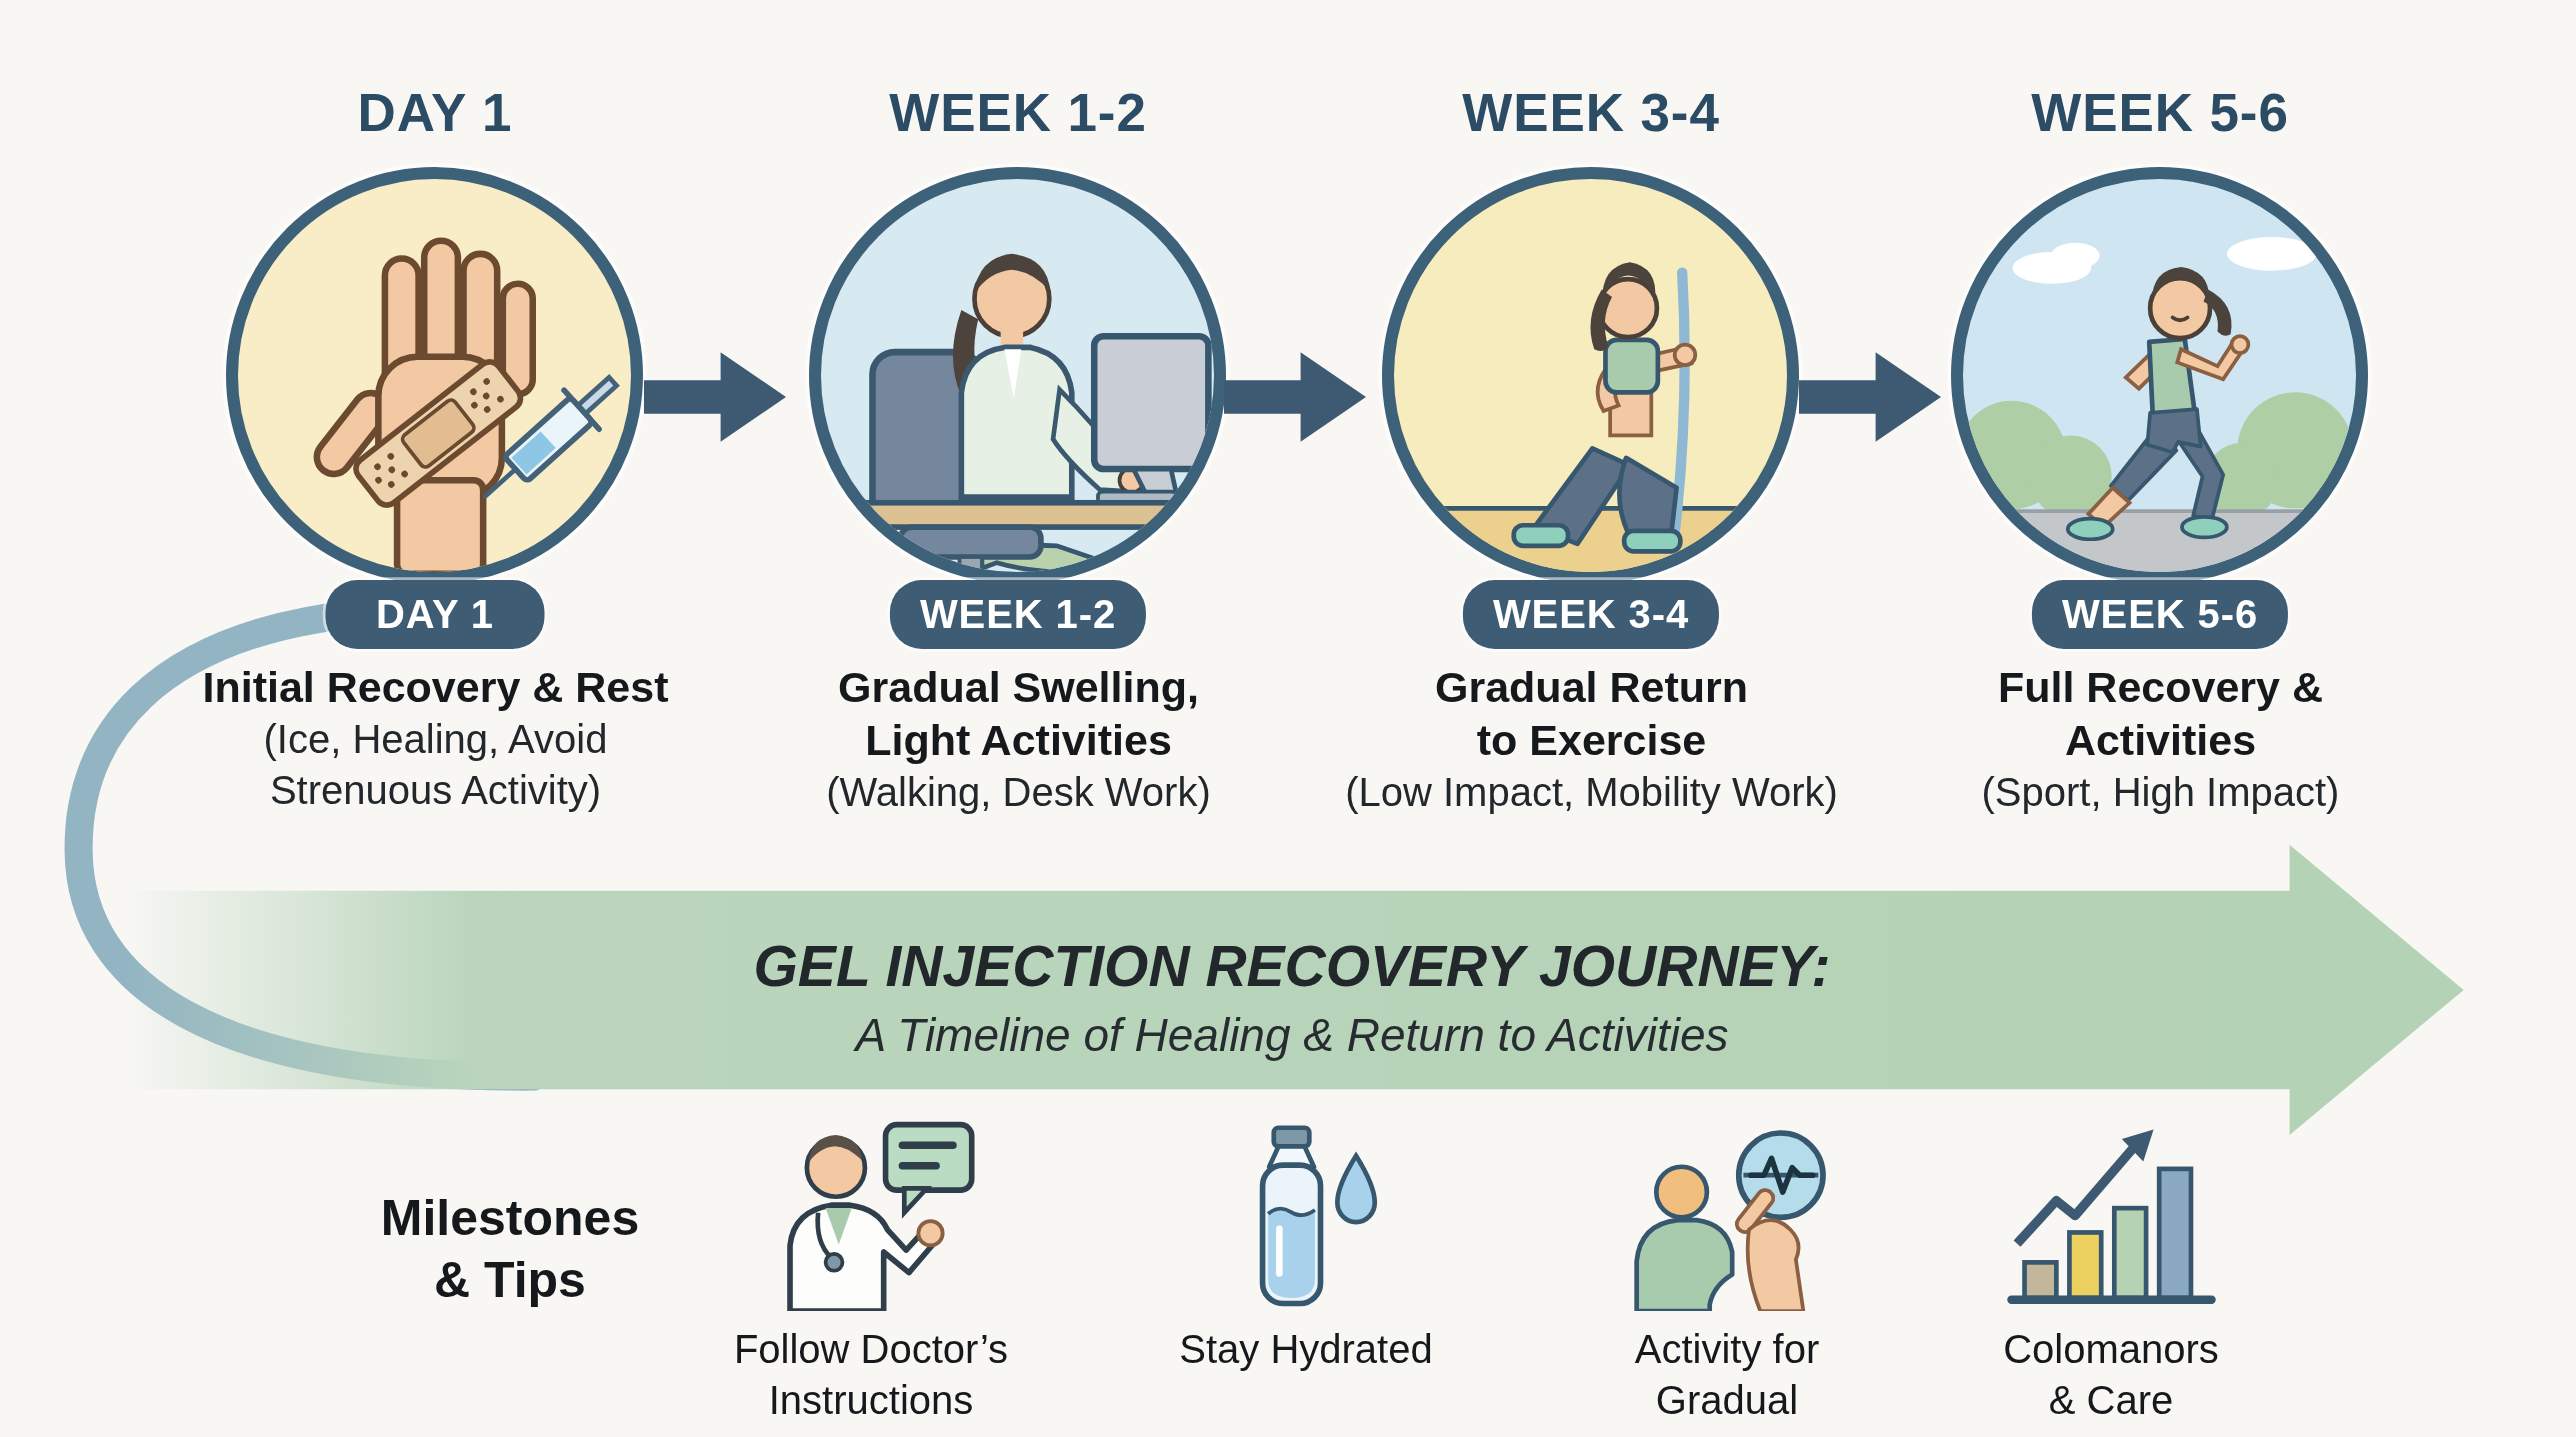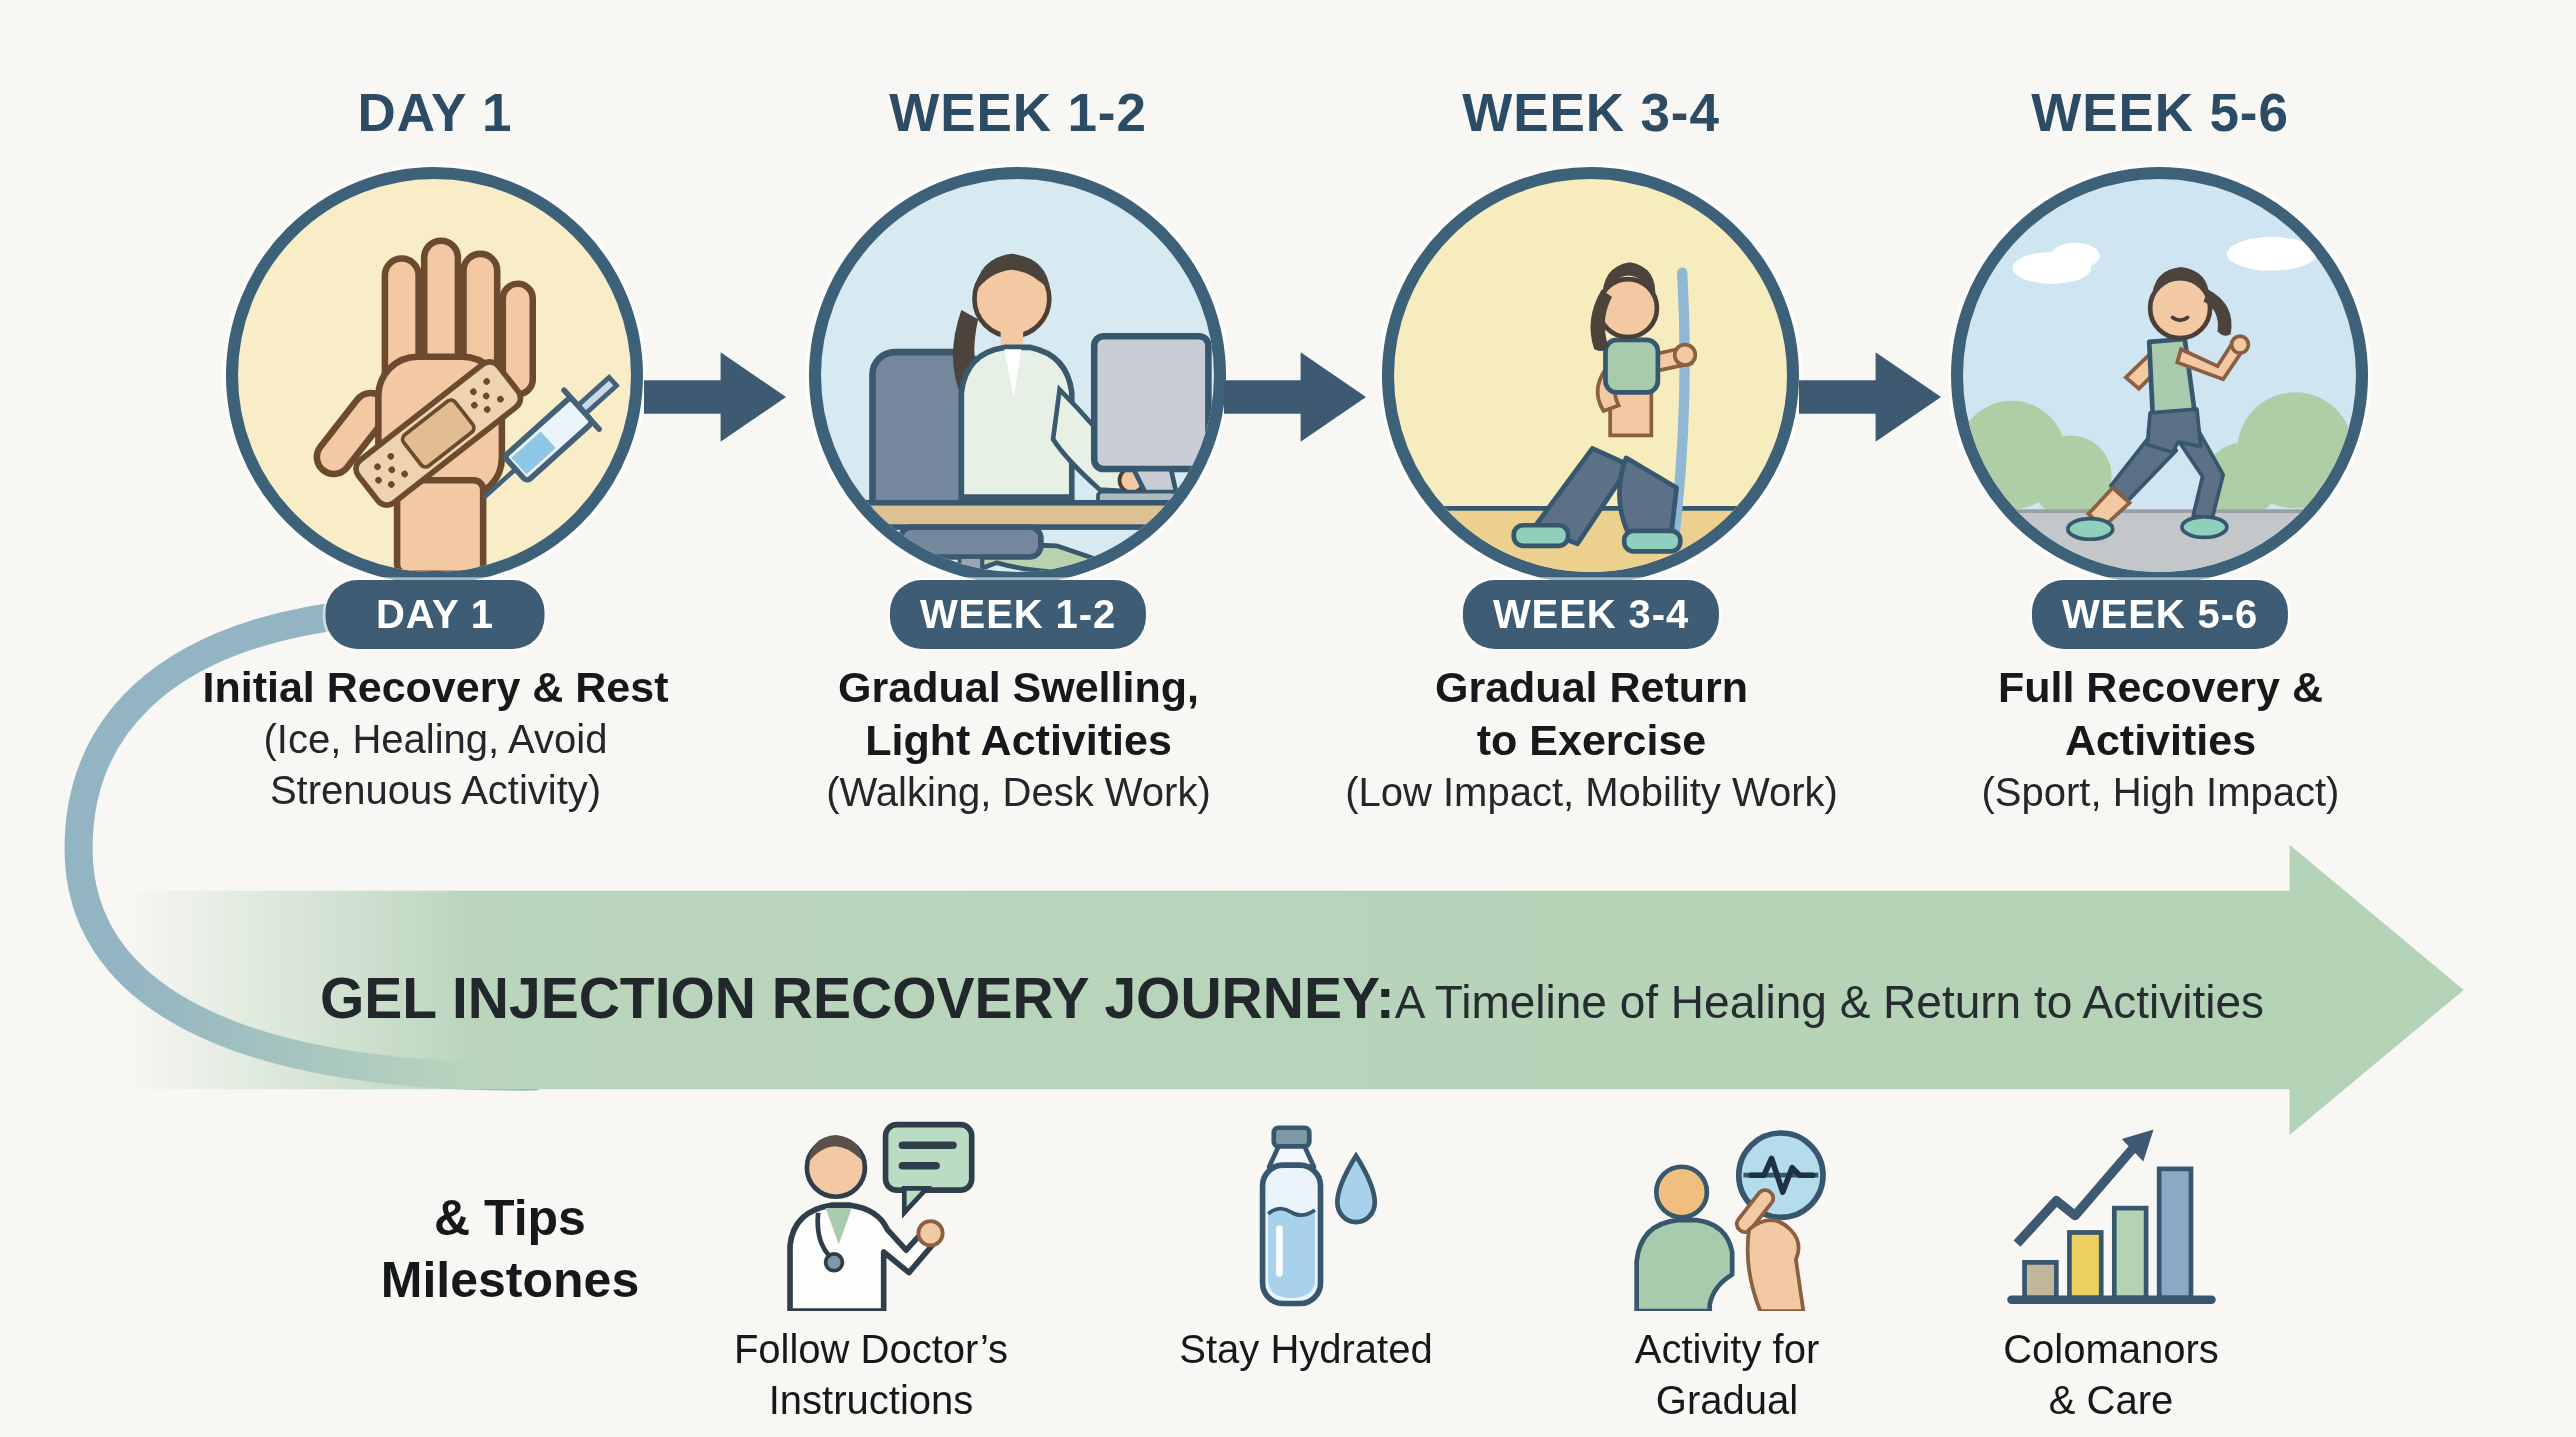--- a/index.html
+++ b/index.html
@@ -31,21 +31,21 @@
   .stage-text{position:absolute;top:661px;left:-37px;width:655px;text-align:center;}
   .stage-title{font-size:43px;font-weight:700;line-height:53px;color:#15191c;}
   .stage-desc{font-size:40px;font-weight:400;line-height:51px;color:#22272b;}
   
   .flow-arrow{position:absolute;top:352px;width:142px;height:90px;}
   
   .swoosh{position:absolute;left:0;top:0;width:2576px;height:1438px;pointer-events:none;}
   .banner{position:absolute;left:0;top:842px;width:2576px;height:309px;}
   .banner-text{
     position:absolute;left:281px;top:899px;width:2022px;height:197px;
-    display:flex;justify-content:center;align-items:center;
+    display:flex;flex-direction:column;justify-content:center;align-items:center;font-style:italic;
   }
   .banner-title{font-size:57px;font-weight:800;color:#22272b;letter-spacing:0px;}
   .banner-subtitle{font-size:46px;font-weight:400;color:#272c30;margin-top:9.4px;}
   
   .tips-heading{
     position:absolute;left:229px;top:1187px;width:562px;text-align:center;
     font-size:50px;font-weight:800;line-height:62px;color:#15191c;
   }
   .tip{position:absolute;top:1119px;width:412px;text-align:center;}
   .tip-icon{height:192px;display:flex;align-items:flex-end;justify-content:center;}
@@ -244,22 +244,22 @@
     <polygon points="0,30 82,30 82,0 152,48 82,96 82,66 0,66" fill="#3e5a72"></polygon>
   </svg>
   <svg class="flow-arrow" style="left:1224px" viewBox="0 0 152 96">
     <polygon points="0,30 82,30 82,0 152,48 82,96 82,66 0,66" fill="#3e5a72"></polygon>
   </svg>
   <svg class="flow-arrow" style="left:1799px" viewBox="0 0 152 96">
     <polygon points="0,30 82,30 82,0 152,48 82,96 82,66 0,66" fill="#3e5a72"></polygon>
   </svg>
 
   <div class="tips-heading">
+    <div>Milestones</div>
     <div>&amp; Tips</div>
-    <div>Milestones</div>
   </div>
 
   <div class="tip t2">
     <div class="tip-icon">
       <svg width="161" height="187" viewBox="0 0 170 200">
         <rect x="50" y="4" width="38" height="20" rx="5" fill="#7f98a8" stroke="#37576e" stroke-width="5"></rect>
         <path d="M55 24 L83 24 L93 46 L45 46 Z" fill="#f2f8fb" stroke="#37576e" stroke-width="5" stroke-linejoin="round"></path>
         <rect x="38" y="44" width="62" height="148" rx="22" fill="#eaf4fa" stroke="#37576e" stroke-width="6"></rect>
         <path d="M44 96 Q56 86 68 94 Q80 102 94 92 L94 166 Q94 186 69 186 Q44 186 44 166 Z" fill="#a8d2ec"></path>
         <path d="M44 96 Q56 86 68 94 Q80 102 94 92" fill="none" stroke="#37576e" stroke-width="4"></path>

